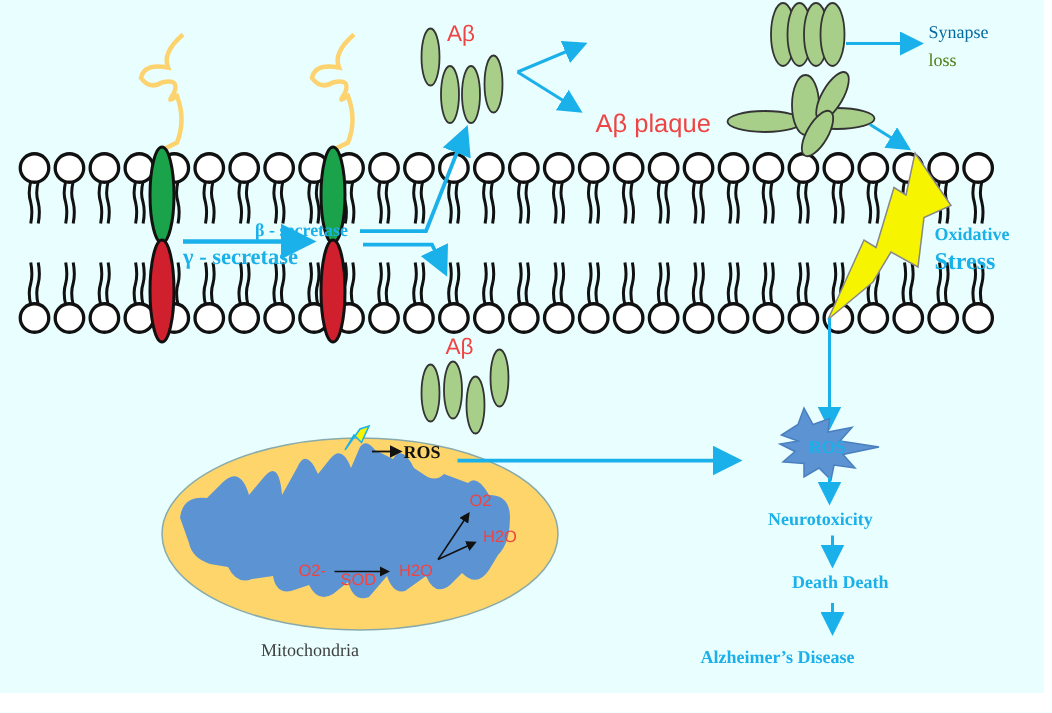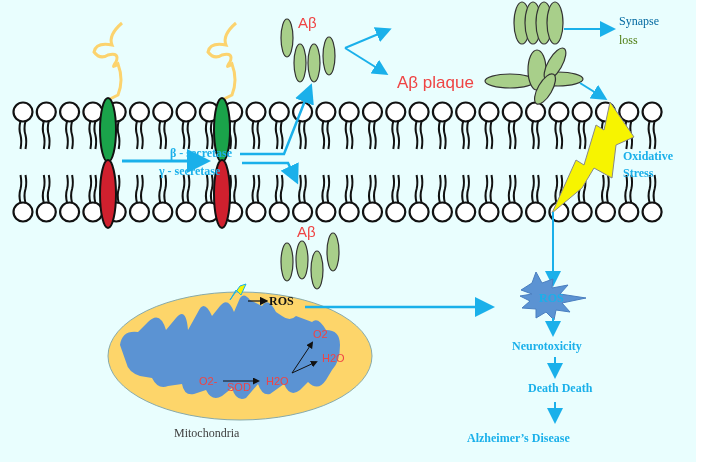--- a/index.html
+++ b/index.html
@@ -375,31 +375,31 @@
   <line x1="305" y1="307" x2="490" y2="307" stroke="#1ab0ea" stroke-width="2.5" marker-end="url(#ab)"></line>
 
   <polygon points="521,290 532,283 536,272 542,283 553,279 552,288 568,285 560,294 586,298 562,303 570,312 556,310 554,320 546,312 536,318 536,309 522,308 530,301 520,296 532,294" fill="#5b93d3" stroke="#4a7fc0" stroke-width="1"></polygon>
 
   <line x1="553" y1="318" x2="553" y2="333" stroke="#1ab0ea" stroke-width="2" marker-end="url(#ab)"></line>
   <line x1="555" y1="357" x2="555" y2="375" stroke="#1ab0ea" stroke-width="2" marker-end="url(#ab)"></line>
   <line x1="555" y1="402" x2="555" y2="420" stroke="#1ab0ea" stroke-width="2" marker-end="url(#ab)"></line>
 </svg>
 
 <div class="lbl serif blue" style="left:122px;top:147px;font-size:12px;margin-left:48px;">β - secretase</div>
-<div class="lbl serif blue" style="left:122px;top:165px;font-size:12px;margin-left:37px;">γ - secretase</div>
+<div class="lbl serif blue" style="left:122px;top:165px;font-size:15px;">γ - secretase</div>
 
 <div class="lbl sans" style="left:298px;top:15px;font-size:15px;">Aβ</div>
 <div class="lbl sans" style="left:397px;top:74px;font-size:17px;">Aβ plaque</div>
 <div class="lbl sans" style="left:297px;top:224px;font-size:15px;">Aβ</div>
 
 <div class="lbl serif" style="left:619px;top:15px;font-size:12px;color:#0369a1;">Synapse</div>
 <div class="lbl serif" style="left:619px;top:34px;font-size:12px;color:#4d7c0f;">loss</div>
 
 <div class="lbl serif blue" style="left:623px;top:150px;font-size:12px;">Oxidative</div>
-<div class="lbl serif blue" style="left:623px;top:167px;font-size:12px;">Stress</div>
+<div class="lbl serif blue" style="left:623px;top:167px;font-size:16px;">Stress</div>
 
 <div class="lbl serif" style="left:269px;top:295px;font-size:12px;font-weight:bold;color:#111;">ROS</div>
 <div class="lbl sans" style="left:227px;top:358px;font-size:11px;margin-top:24px;">SOD</div>
 <div class="lbl sans" style="left:199px;top:376px;font-size:11px;">O2-</div>
 <div class="lbl sans" style="left:266px;top:376px;font-size:11px;">H2O</div>
 <div class="lbl sans" style="left:313px;top:329px;font-size:11px;">O2</div>
 <div class="lbl sans" style="left:322px;top:353px;font-size:11px;">H2O</div>
 <div class="lbl serif" style="left:174px;top:427px;font-size:12px;color:#404040;">Mitochondria</div>
 
 <div class="lbl serif" style="left:539px;top:292px;font-size:12px;font-weight:bold;color:#1ab0ea;">ROS</div>

